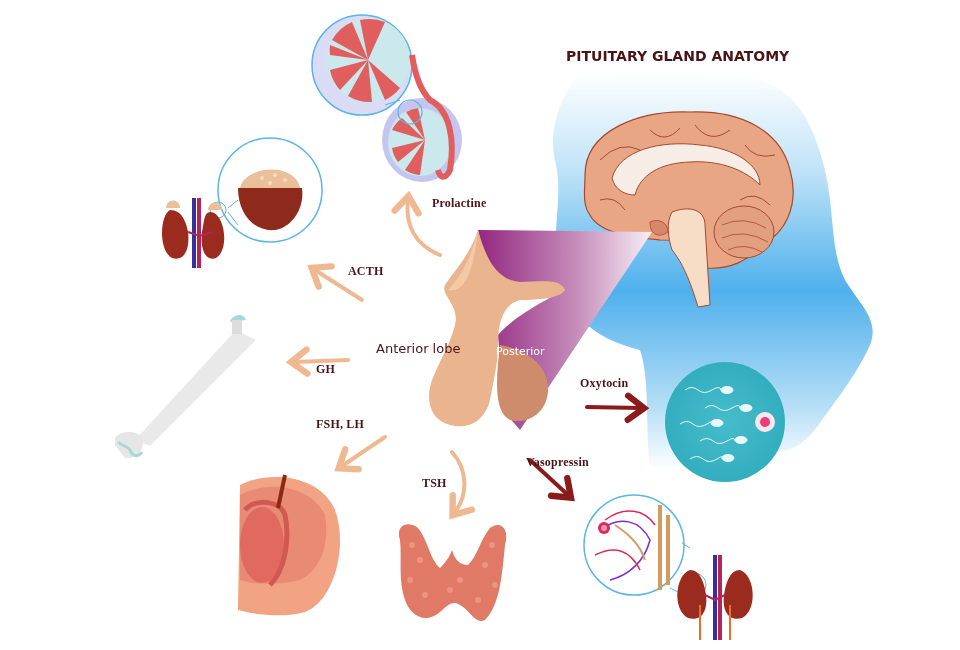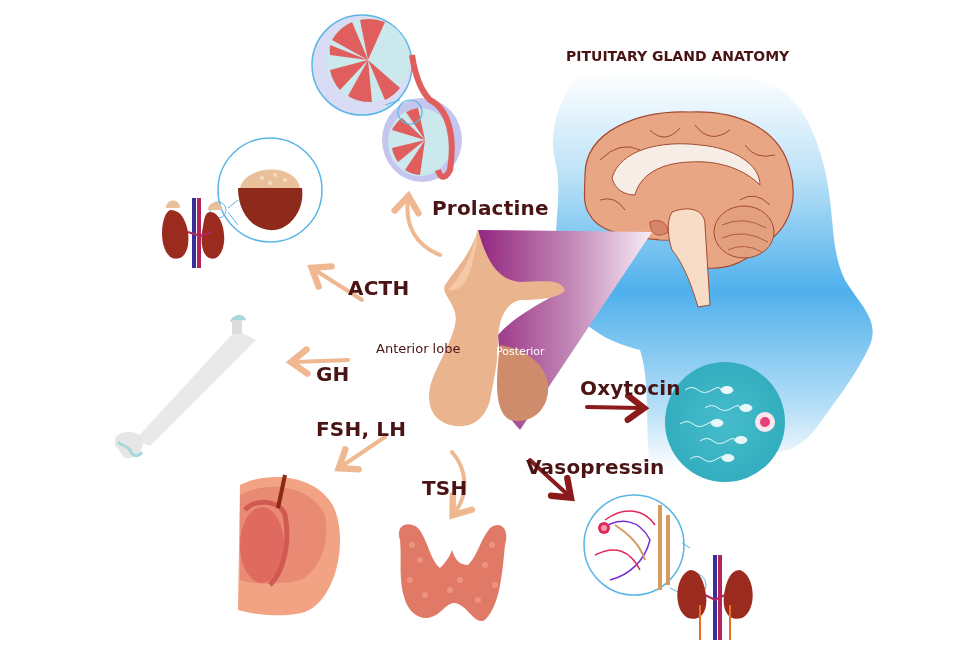--- a/index.html
+++ b/index.html
@@ -1,18 +1,18 @@
 <!DOCTYPE html>
 <html><head>
 <meta charset="utf-8">
 <style>
   html, body { margin:0; padding:0; background:#ffffff; }
   body { width:960px; height:650px; position:relative; overflow:hidden; font-family:"DejaVu Sans", sans-serif; }
   #stage { position:absolute; left:0; top:0; width:892px; height:650px; }
-  .lbl { position:absolute; color:#4a1414; font-weight:bold; font-size:20px; white-space:nowrap; letter-spacing:0.2px; }
+  .lbl { position:absolute; color:#4a1414; font-weight:bold; font-size:12px; white-space:nowrap; letter-spacing:0.2px;font-family:Liberation Serif, serif; }
   .lbl-sm { position:absolute; color:#4a1414; font-size:13px; white-space:nowrap; }
   .lbl-white { position:absolute; color:#ffffff; font-size:11px; white-space:nowrap; }
   .title { position:absolute; left:566px; top:48px; color:#4a1414; font-weight:bold; font-size:14px; white-space:nowrap; }
 </style>
 </head>
 <body>
 
 <div id="stage">
 <svg width="960" height="650" viewBox="0 0 960 650">
   <defs>
@@ -184,21 +184,21 @@
     <path d="M690,570 C675,575 672,610 688,618 C702,622 708,610 706,595 C704,582 700,570 690,570 Z" fill="#9b2b1e"></path>
     <path d="M740,570 C755,575 758,610 742,618 C728,622 722,610 724,595 C726,582 730,570 740,570 Z" fill="#9b2b1e"></path>
     <path d="M705,595 L715,600 L725,595" fill="none" stroke="#b5245a" stroke-width="2"></path>
     <path d="M700,605 L700,640 M730,605 L730,640" stroke="#e8702a" stroke-width="2"></path>
   </g>
 </svg>
 
 
 <div class="title">PITUITARY GLAND ANATOMY</div>
 <div class="lbl" style="left:432px; top:196px;">Prolactine</div>
-<div class="lbl" style="left:348px; top:264px;margin-top:12px;">ACTH</div>
+<div class="lbl" style="left:348px; top:264px;">ACTH</div>
 <div class="lbl" style="left:316px; top:335px;margin-top:27px;">GH</div>
 <div class="lbl-sm" style="left:376px; top:341px;">Anterior lobe</div>
 <div class="lbl-white" style="left:496px; top:345px;">Posterior</div>
 <div class="lbl" style="left:580px; top:376px;text-align:center;">Oxytocin</div>
 <div class="lbl" style="left:316px; top:417px;">FSH, LH</div>
 <div class="lbl" style="left:526px; top:455px;">Vasopressin</div>
 <div class="lbl" style="left:422px; top:476px;">TSH</div>
 </div>
 
 </body></html>

